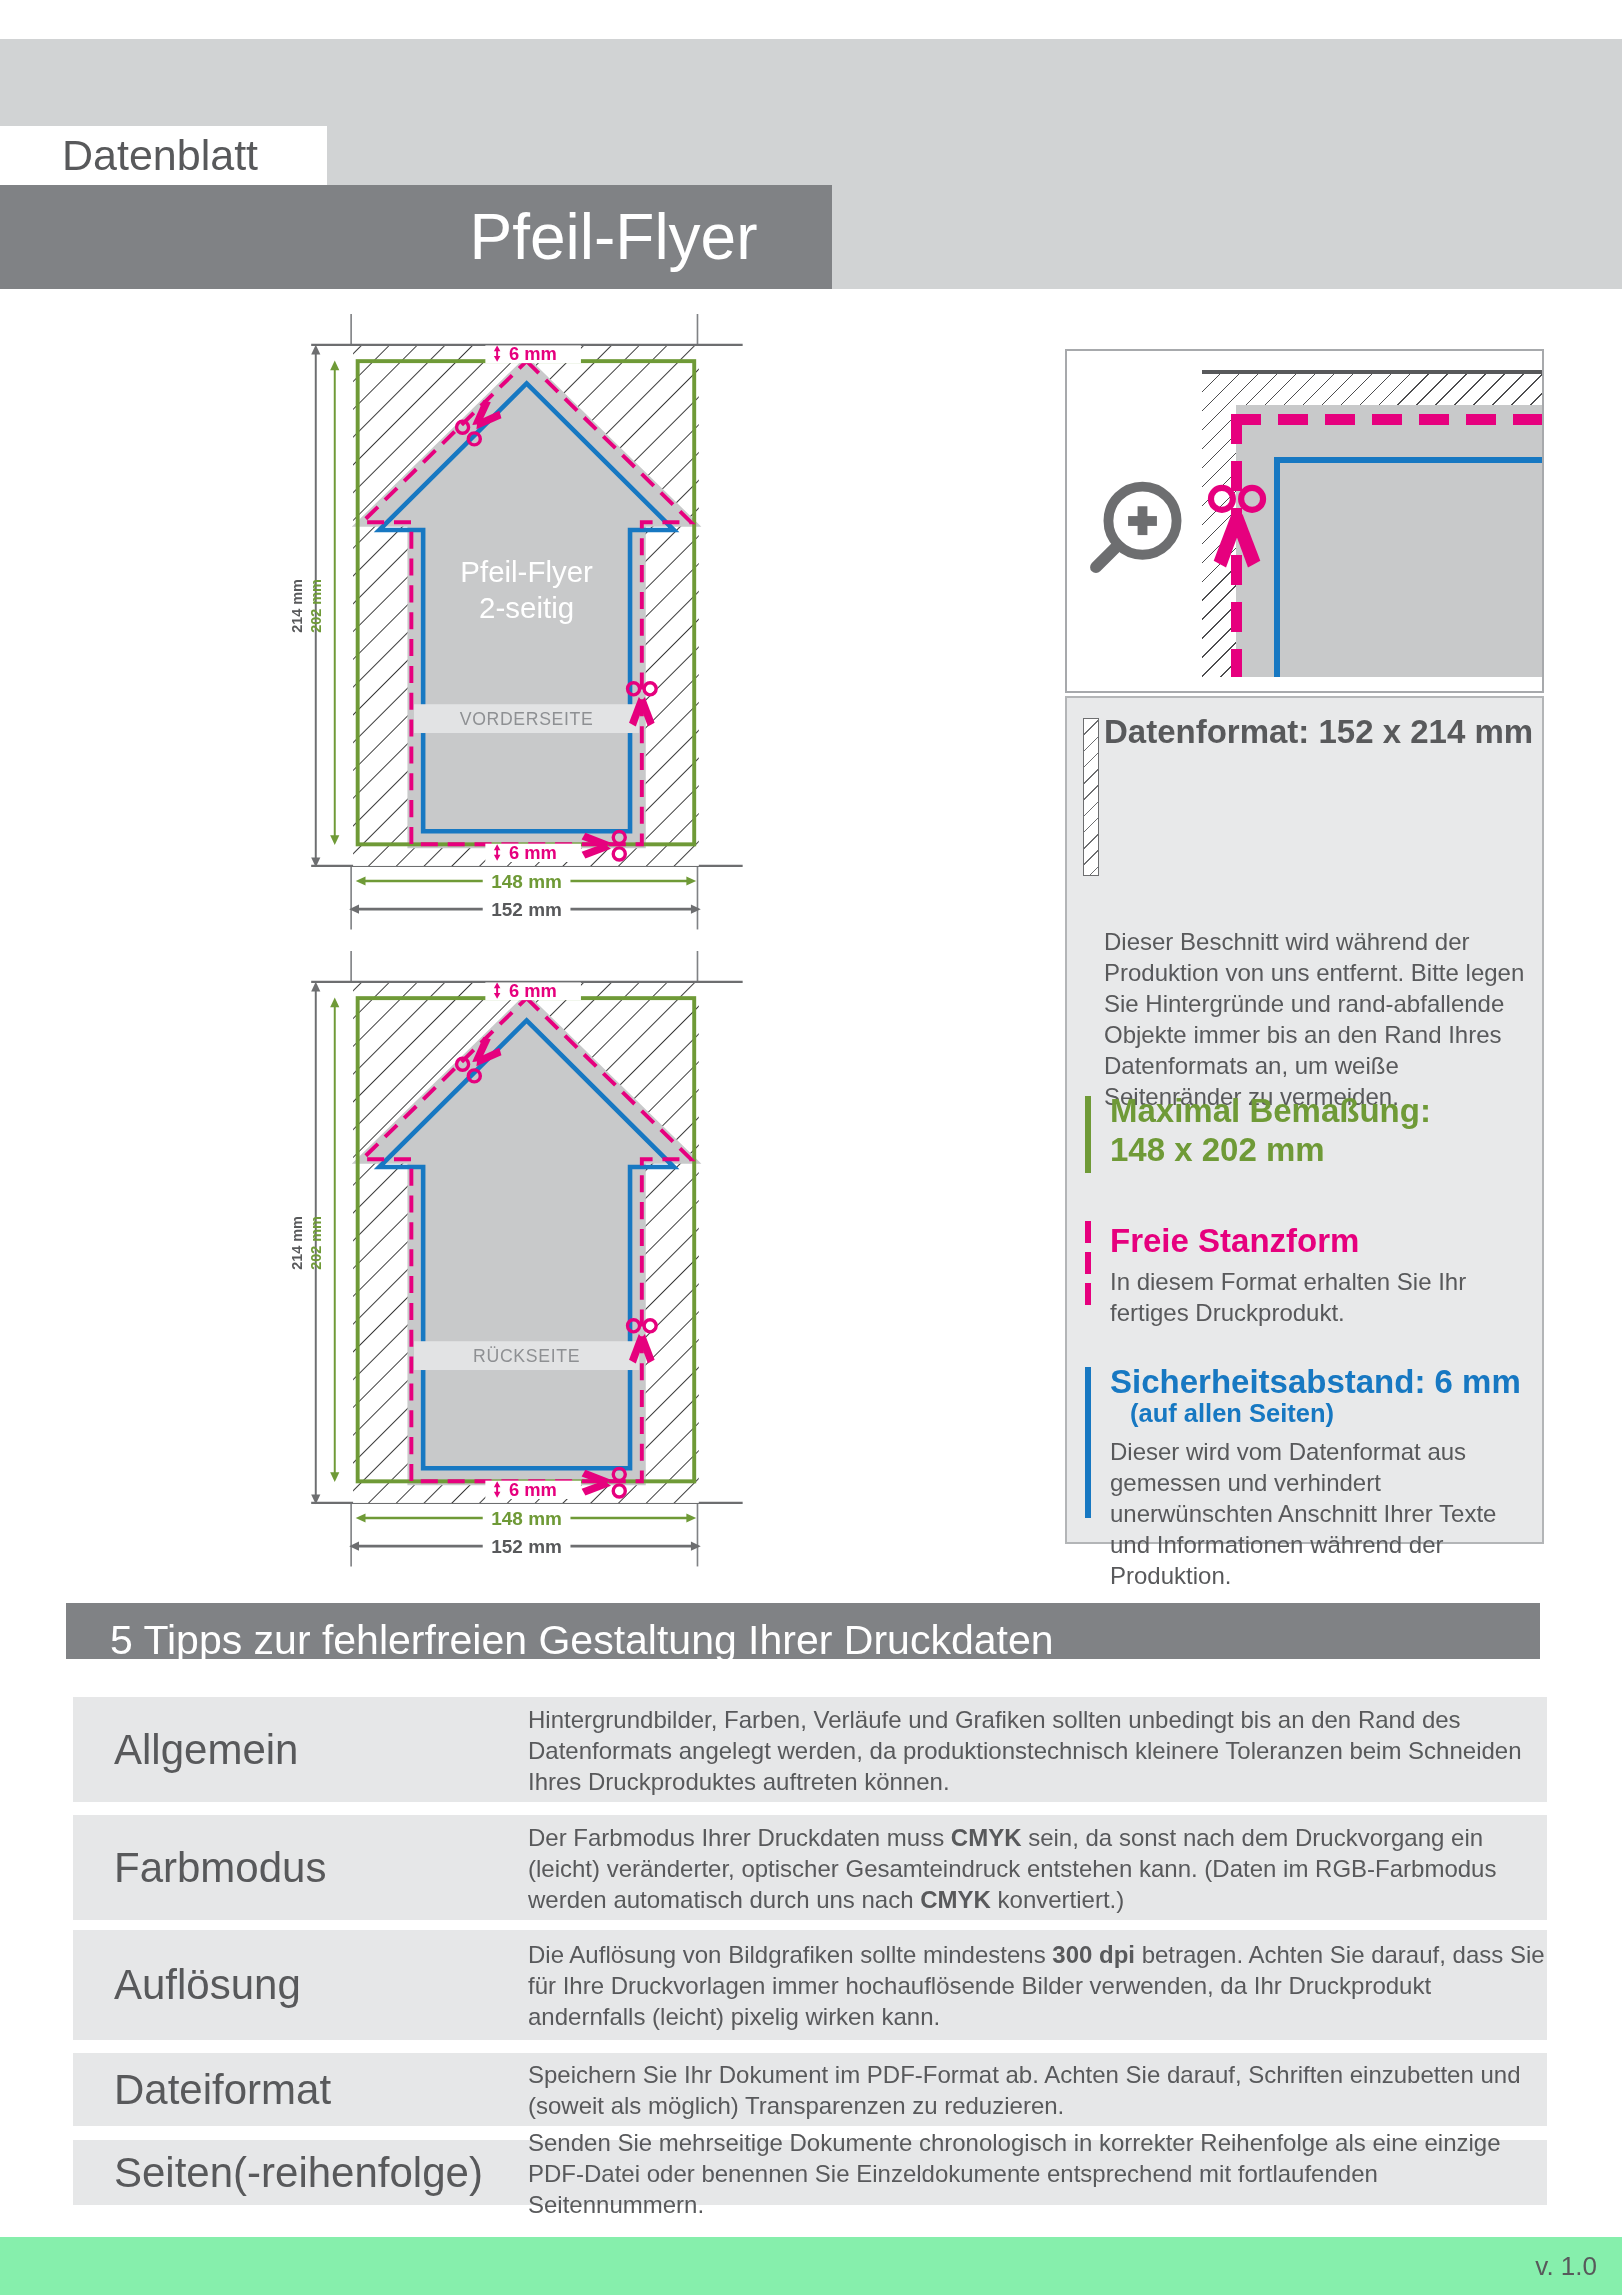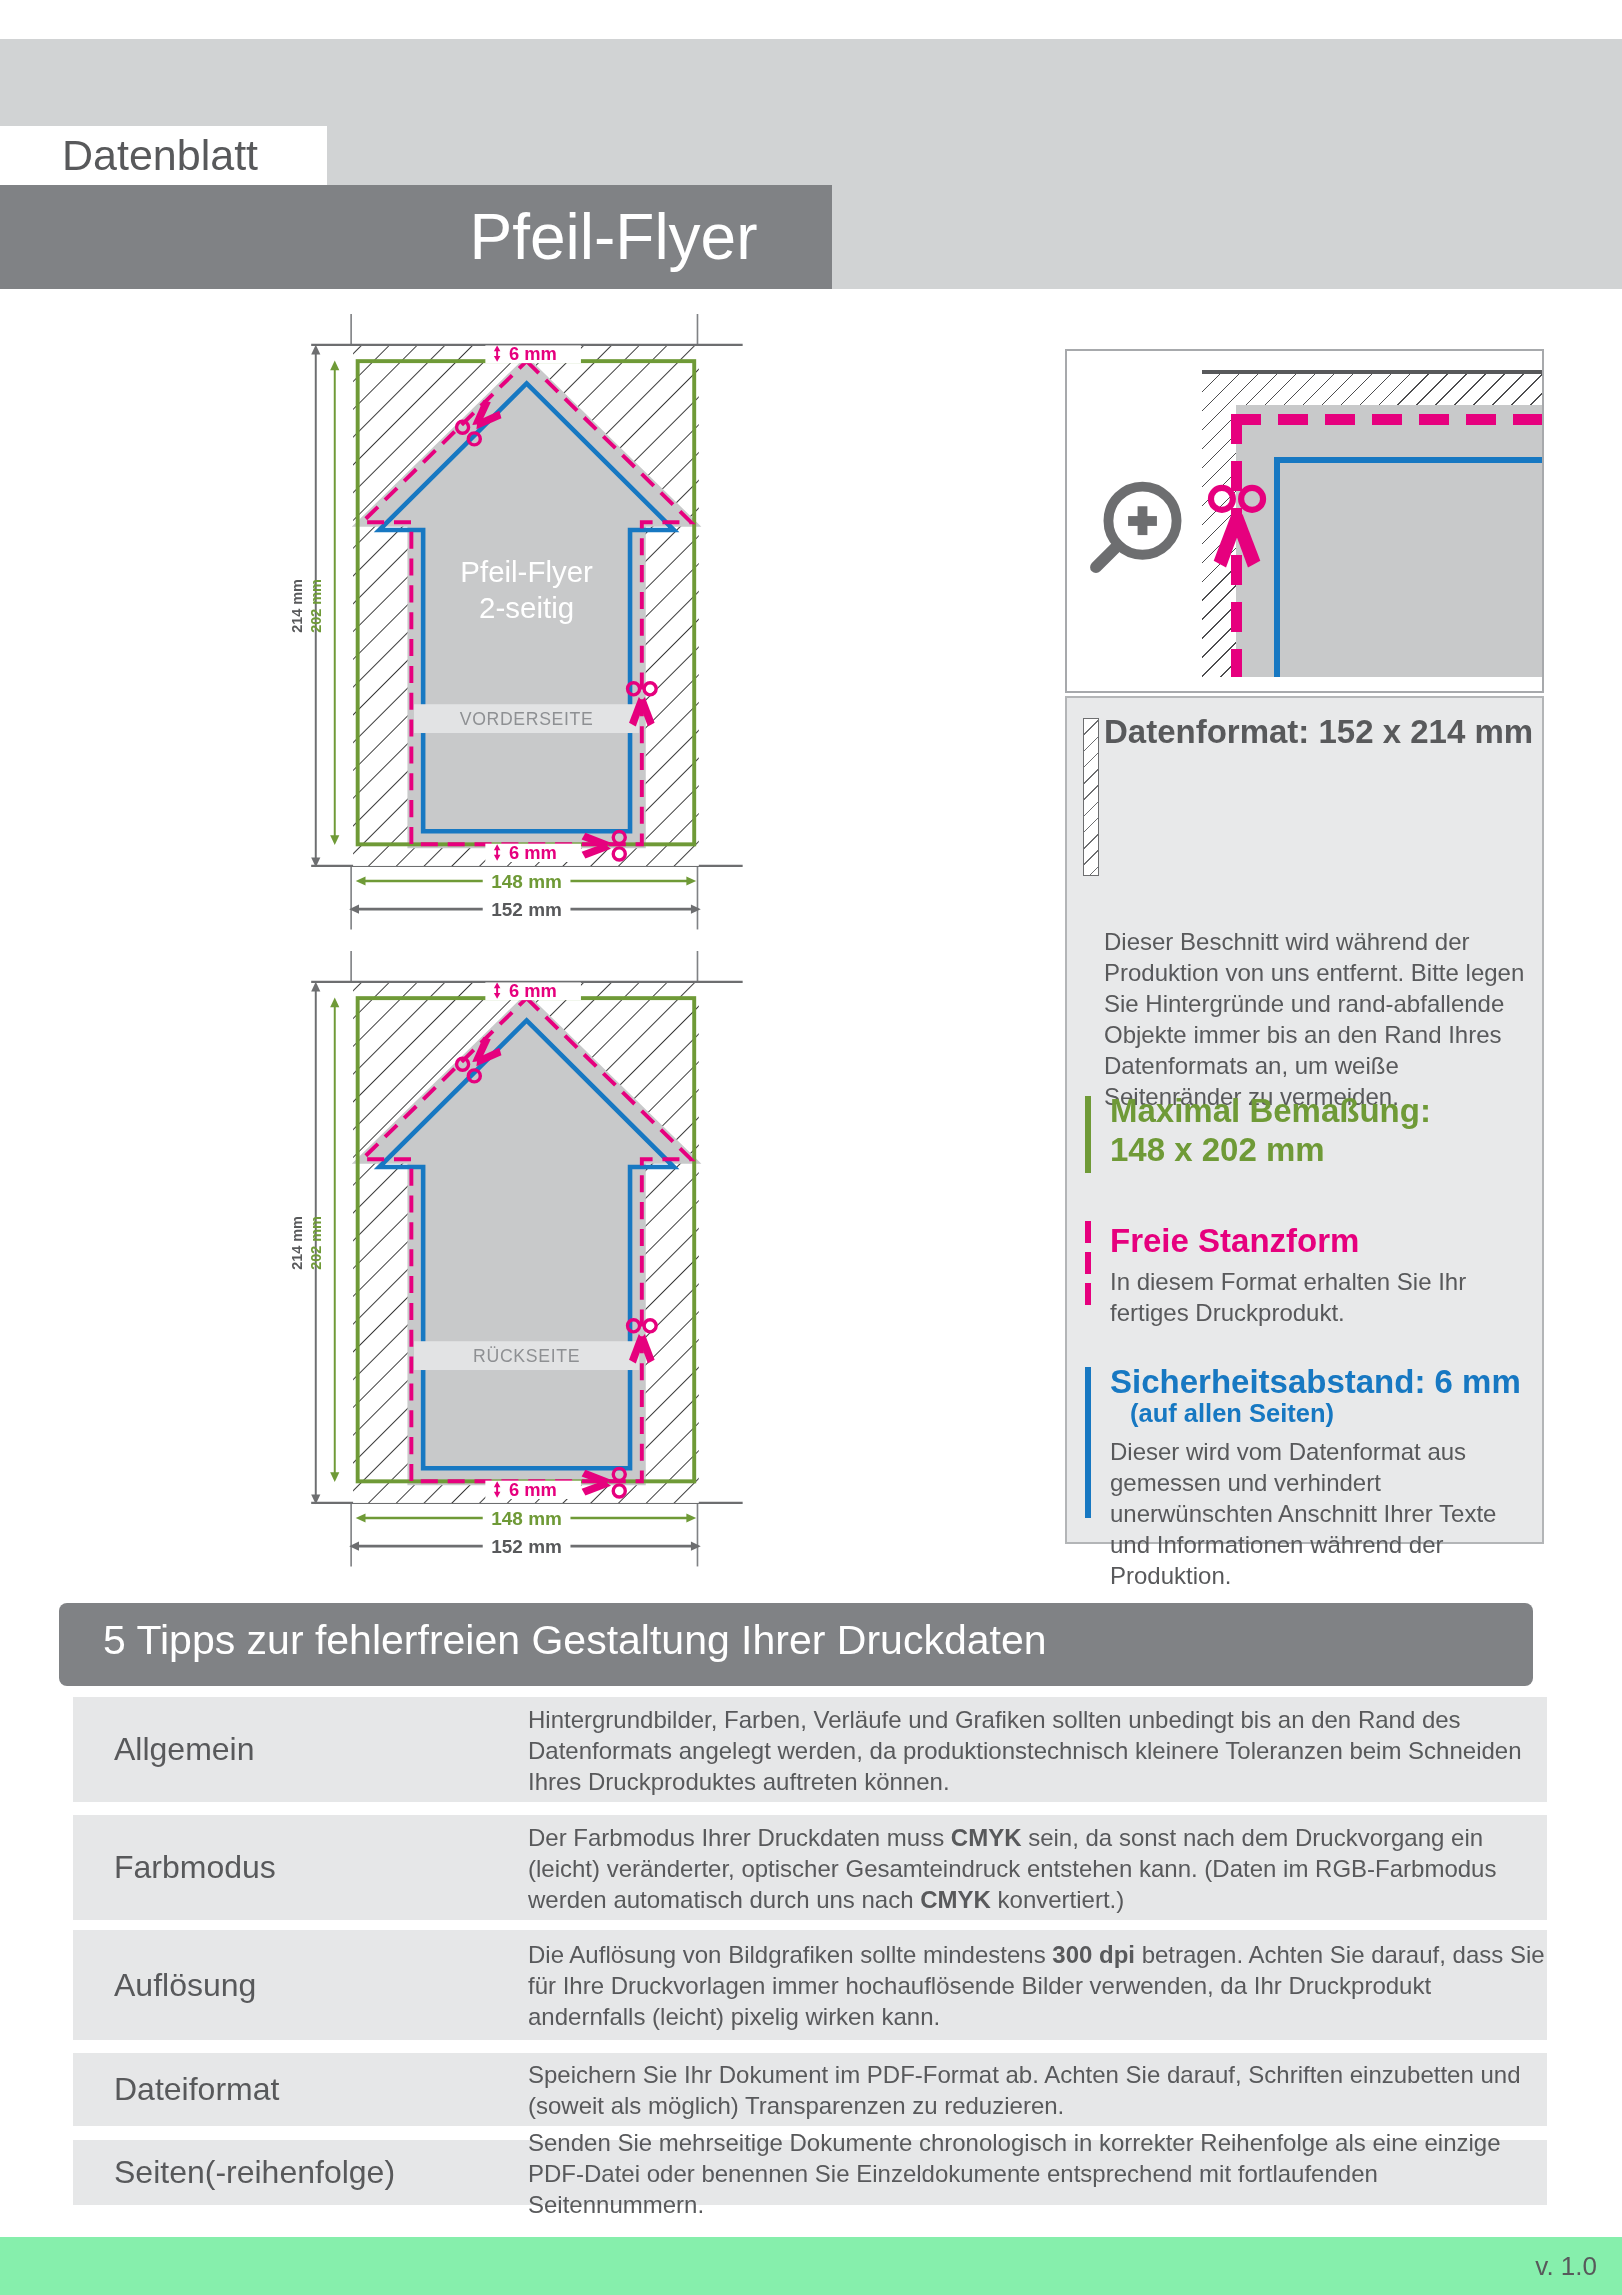--- a/index.html
+++ b/index.html
@@ -57,26 +57,26 @@
   #lg-h2{left:43px;top:393px;color:#6f9a37;line-height:42px;}
   .dashseg{position:absolute;left:17.7px;width:6.5px;height:22px;background:#e6007e;}
   #lg-h3{left:43px;top:523px;color:#e6007e;}
   #lg-b3{left:43px;top:568px;width:412px;}
   #lg-bluebar{position:absolute;left:17.7px;top:669px;width:6.5px;height:151px;background:#1778c2;}
   #lg-h4{left:43px;top:664px;color:#1778c2;}
   #lg-sub4{position:absolute;left:43px;top:701px;font-size:25.5px;font-weight:bold;color:#1778c2;margin-left:20px;}
   #lg-b4{left:43px;top:738px;width:412px;line-height:31px;}
 
   
-  #tips-header{left:59px;top:1603px;width:1474px;height:83px;background:#808285;border-radius:8px;}
+  #tips-header{left:66px;top:1603px;width:1474px;height:56px;background:#808285;}
   #tips-header .t{position:absolute;left:44px;top:0;height:75px;line-height:75px;
     font-size:41px;color:#ffffff;}
   .tip-row{position:absolute;left:73px;width:1474px;background:#e6e7e8;}
   .tip-row .lbl{position:absolute;left:41px;top:0;bottom:0;display:flex;align-items:center;
-    font-size:32px;color:#58595b;}
+    font-size:42px;color:#58595b;}
   .tip-row .txt{position:absolute;left:455px;width:1021px;top:50%;transform:translateY(-50%);
     font-size:24px;line-height:31px;color:#58595b;}
   #row-1{top:1697px;height:105px;}
   #row-2{top:1815px;height:105px;}
   #row-3{top:1930px;height:110px;}
   #row-4{top:2053px;height:73px;}
   #row-5{top:2140px;height:65px;}
 
   
   #footer{left:0;top:2237px;width:1623px;height:59px;background:#86efac;}

